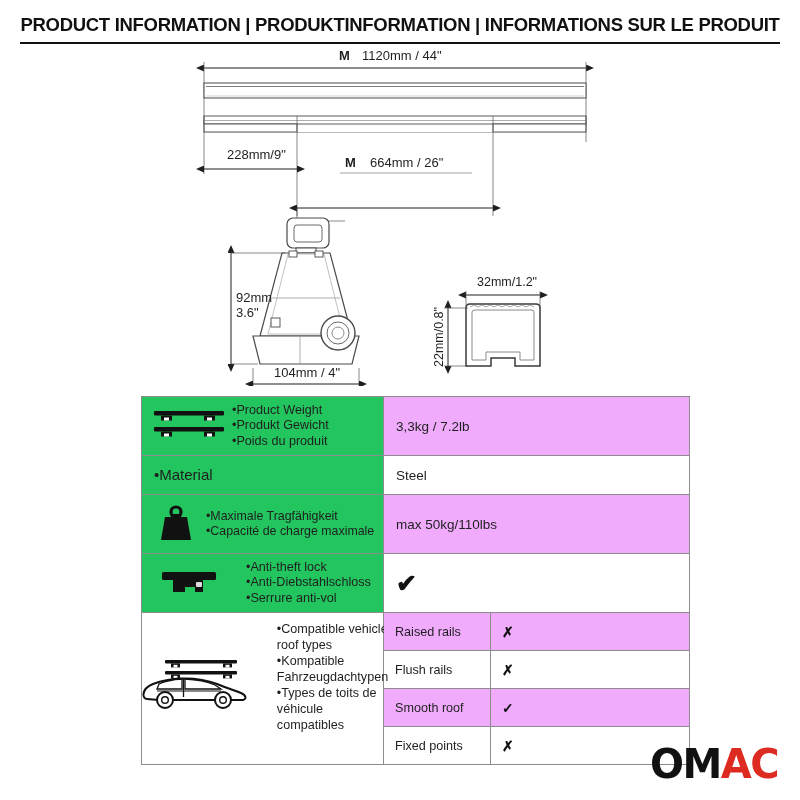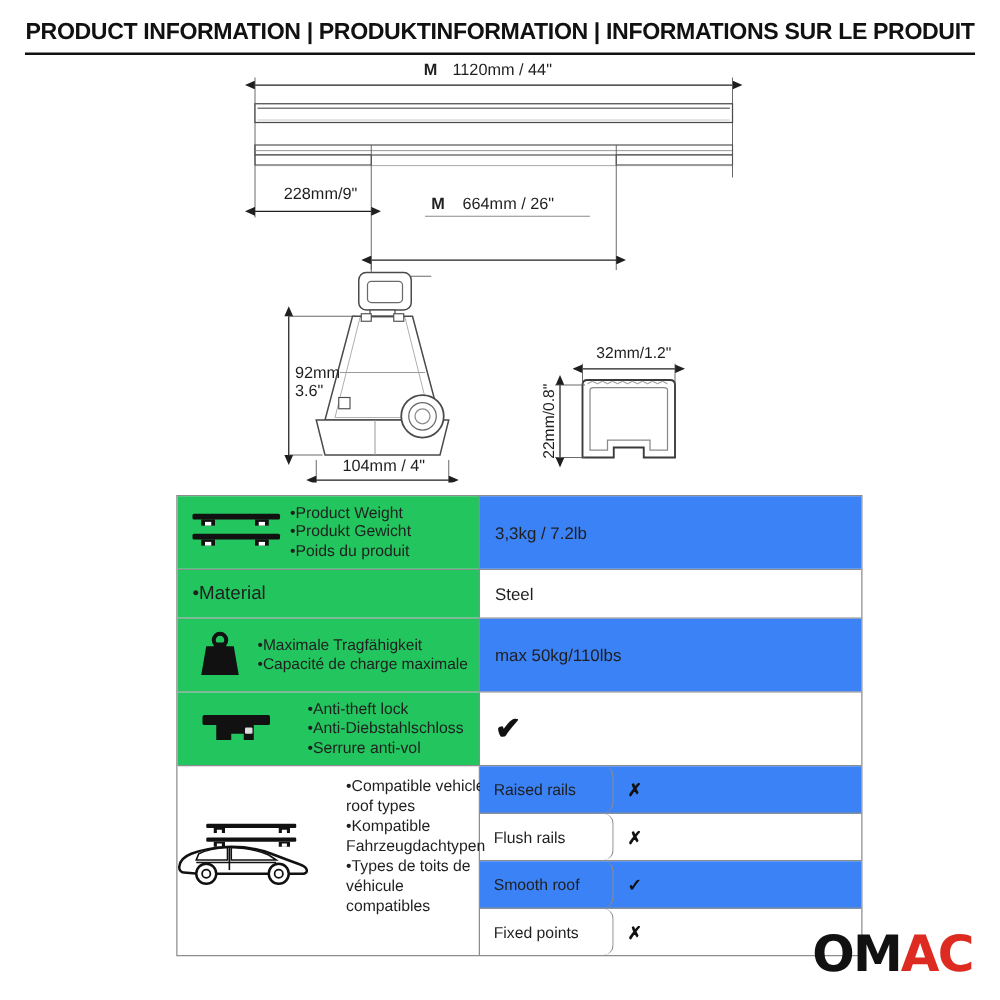--- a/index.html
+++ b/index.html
@@ -79,21 +79,21 @@
   }
   .cell-value {
     flex: 1;
     box-sizing: border-box;
     display: flex;
     align-items: center;
     padding: 4px 0 4px 12px;
     font-size: 13.5px;
     color: #1f1f1f;
   }
-  .shaded { background: #3b82f6; }
+  .shaded { background: #f0abfc; }
 
   .label-icon {
     width: 86px;
     min-width: 86px;
     display: flex;
     align-items: center;
     justify-content: center;
   }
   .label-text {
     flex: 1;
@@ -156,21 +156,20 @@
     width: 107px;
     min-width: 107px;
     box-sizing: border-box;
     padding-left: 11px;
     font-size: 12.6px;
     color: #1f1f1f;
     border-right: 1px solid #8d8d8d;
     align-self: stretch;
     display: flex;
     align-items: center;
-    border-radius: 8px;
   }
   .roof-type-mark {
     flex: 1;
     align-self: stretch;
     display: flex;
     align-items: center;
     padding-left: 11px;
     font-size: 14px;
     font-weight: bold;
     color: #111111;

